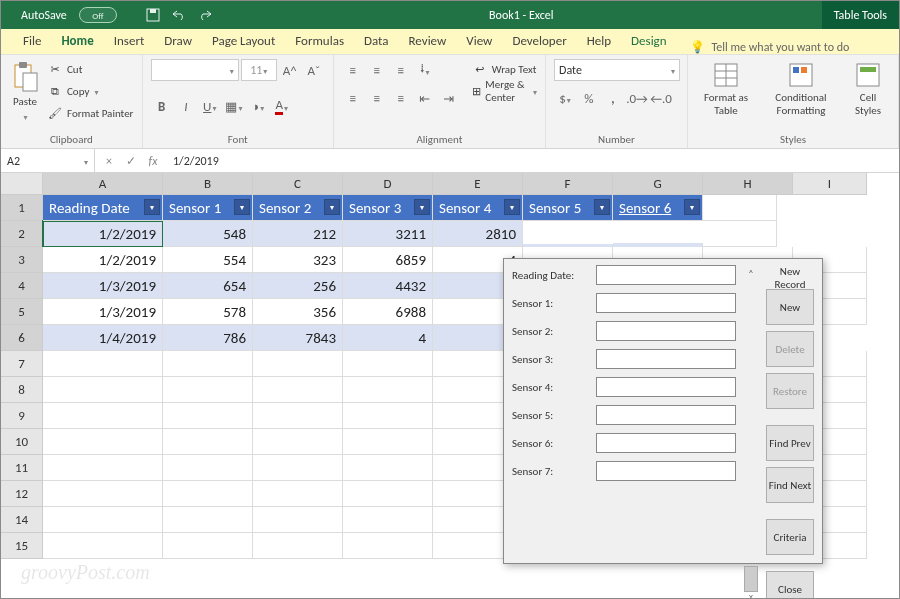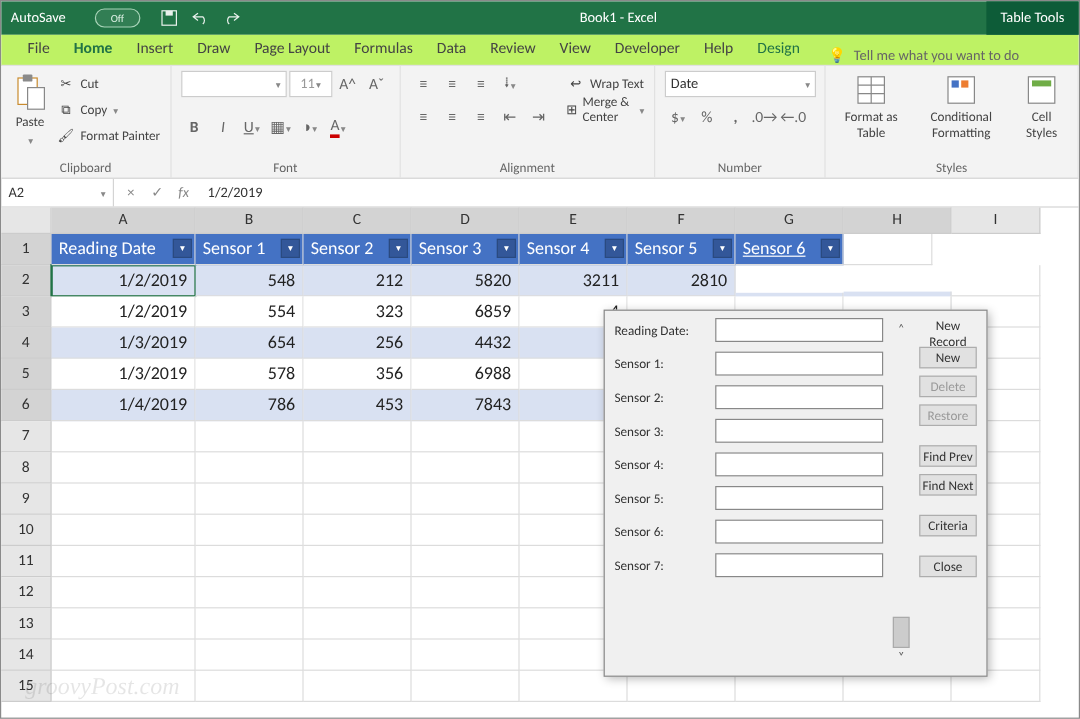--- a/index.html
+++ b/index.html
@@ -1,26 +1,26 @@
 <!DOCTYPE html>
 <html><head>
 <meta charset="utf-8">
 <style>
 *{box-sizing:border-box;margin:0;padding:0;font-family:"Segoe UI",Calibri,Arial,sans-serif;}
 body{background:#fff;font-size:12px;color:#333;user-select:none;width:900px;height:599px;overflow:hidden;position:relative;border:1px solid #8a8a8a;}
 
 .titlebar{height:28px;background:#217346;display:flex;align-items:center;color:#fff;font-size:12px;}
-.autosave{display:flex;align-items:center;gap:24px;padding:0 8px;}
+.autosave{display:flex;align-items:center;gap:12px;padding:0 20px;}
 .autosave-toggle{width:38px;height:16px;border:1px solid #a8d4b8;border-radius:8px;display:flex;align-items:center;justify-content:center;font-size:9px;color:#dff2e6;background:rgba(255,255,255,.08);}
 .qat{display:flex;gap:10px;padding:0 8px;align-items:center;}
 .qat svg{opacity:.9;}
 .title-center{flex:1;text-align:center;font-size:12px;}
 .tabletools{background:#0d5c38;height:100%;display:flex;align-items:center;padding:0 12px;font-size:12px;}
 
-.ribtabs{height:26px;background:#bef264;display:flex;align-items:flex-end;border-bottom:1px solid #e1e1e1;padding-left:12px;}
+.ribtabs{height:26px;background:#fef9c3;display:flex;align-items:flex-end;border-bottom:1px solid #e1e1e1;padding-left:12px;}
 .ribtab{padding:5px 10px 6px;font-size:13px;color:#444;cursor:pointer;}
 .ribtab.active{color:#217346;font-weight:600;}
 .ribtab.contextual{color:#217346;}
 .tellme{display:flex;align-items:center;gap:6px;color:#666;margin-left:14px;}
 
 .ribbon{height:94px;background:#f3f3f3;border-bottom:1px solid #d4d4d4;display:flex;}
 .ribgroup{border-right:1px solid #e1e1e1;display:flex;flex-direction:column;padding:4px 8px 2px;}
 .ribgroup-body{flex:1;display:flex;gap:6px;align-items:flex-start;}
 .ribgroup-label{text-align:center;font-size:11px;color:#666;padding-top:2px;}
 .bigbtn{display:flex;flex-direction:column;align-items:center;gap:2px;font-size:11px;color:#444;padding:2px;}
@@ -63,21 +63,21 @@
 .dlgbody{flex:1;display:flex;padding:6px 8px 8px;gap:8px;}
 .formcol{flex:1;display:flex;flex-direction:column;gap:8px;}
 .formrow{display:flex;align-items:center;gap:6px;}
 .formrow label{width:78px;font-size:11px;color:#333;text-align:left;}
 .formrow input{flex:1;height:20px;border:1px solid #888;background:#fff;font-size:11px;padding:0 3px;}
 .navcol{width:16px;display:flex;flex-direction:column;align-items:center;justify-content:space-between;padding:2px 0;}
 .navarrow{font-size:10px;color:#555;}
 .scrollthumb{width:14px;height:26px;background:#ccc;border:1px solid #aaa;}
 .btncol{width:86px;display:flex;flex-direction:column;gap:6px;}
 .reclabel{font-size:11px;color:#333;text-align:center;height:18px;}
-.dlgbtn{height:18px;border:1px solid #adadad;background:#e1e1e1;font-size:11px;color:#333;display:flex;align-items:center;justify-content:center;}
+.dlgbtn{height:36px;border:1px solid #adadad;background:#e1e1e1;font-size:11px;color:#333;display:flex;align-items:center;justify-content:center;}
 .dlgbtn.disabled{color:#9a9a9a;}
 .watermark{position:absolute;left:20px;bottom:14px;font-size:20px;color:rgba(0,0,0,.10);font-style:italic;font-family:Georgia,serif;}
 </style>
 </head>
 <body>
 
 <div class="titlebar">
   <div class="autosave">
     <span>AutoSave</span>
     <div class="autosave-toggle">
@@ -333,21 +333,20 @@
           <span>Sensor 6</span>
           <span class="fbtn"></span>
         </div>
         <div class="cell" style="width: 74px;"></div>
       </div>
       <div class="row">
         <div class="rowhdr sel2">2</div>
         <div class="cell band1 sel" style="width: 120px; justify-content: flex-end;">1/2/2019</div>
         <div class="cell band1" style="width: 90px;">548</div>
         <div class="cell band1" style="width: 90px;">212</div>
-        <div class="cell band1" style="width: 90px;">5820</div>
         <div class="cell band1" style="width: 90px;">3211</div>
         <div class="cell band1" style="width: 90px;">2810</div>
         <div class="cell band1" style="width: 90px; margin-top: 23px;">448</div>
         <div class="cell band1" style="width: 90px; margin-top: 22px;">543</div>
         <div class="cell" style="width: 74px;"></div>
       </div>
       <div class="row">
         <div class="rowhdr sel2">3</div>
         <div class="cell band0" style="width: 120px; justify-content: flex-end;">1/2/2019</div>
         <div class="cell band0" style="width: 90px;">554</div>
@@ -380,21 +379,20 @@
         <div class="cell band0" style="width: 90px;">4</div>
         <div class="cell band0" style="width: 90px;"></div>
         <div class="cell band0" style="width: 90px;"></div>
         <div class="cell band0" style="width: 90px;"></div>
         <div class="cell" style="width: 74px;"></div>
       </div>
       <div class="row">
         <div class="rowhdr sel2">6</div>
         <div class="cell band1" style="width: 120px; justify-content: flex-end;">1/4/2019</div>
         <div class="cell band1" style="width: 90px;">786</div>
-        <div class="cell band1" style="width: 90px;">453</div>
         <div class="cell band1" style="width: 90px;">7843</div>
         <div class="cell band1" style="width: 90px;">4</div>
         <div class="cell band1" style="width: 90px;"></div>
         <div class="cell band1" style="width: 90px;"></div>
         <div class="cell band1" style="width: 90px;"></div>
         <div class="cell" style="width: 74px;"></div>
       </div>
       <div class="row">
         <div class="rowhdr">7</div>
         <div class="cell" style="width: 120px;"></div>
@@ -450,32 +448,20 @@
         <div class="cell" style="width: 90px;"></div>
         <div class="cell" style="width: 90px;"></div>
         <div class="cell" style="width: 90px;"></div>
         <div class="cell" style="width: 90px;"></div>
         <div class="cell" style="width: 90px;"></div>
         <div class="cell" style="width: 90px;"></div>
         <div class="cell" style="width: 74px;"></div>
       </div>
       <div class="row">
         <div class="rowhdr">12</div>
-        <div class="cell" style="width: 120px;"></div>
-        <div class="cell" style="width: 90px;"></div>
-        <div class="cell" style="width: 90px;"></div>
-        <div class="cell" style="width: 90px;"></div>
-        <div class="cell" style="width: 90px;"></div>
-        <div class="cell" style="width: 90px;"></div>
-        <div class="cell" style="width: 90px;"></div>
-        <div class="cell" style="width: 90px;"></div>
-        <div class="cell" style="width: 74px;"></div>
-      </div>
-      <div class="row">
-        <div class="rowhdr">13</div>
         <div class="cell" style="width: 120px;"></div>
         <div class="cell" style="width: 90px;"></div>
         <div class="cell" style="width: 90px;"></div>
         <div class="cell" style="width: 90px;"></div>
         <div class="cell" style="width: 90px;"></div>
         <div class="cell" style="width: 90px;"></div>
         <div class="cell" style="width: 90px;"></div>
         <div class="cell" style="width: 90px;"></div>
         <div class="cell" style="width: 74px;"></div>
       </div>

